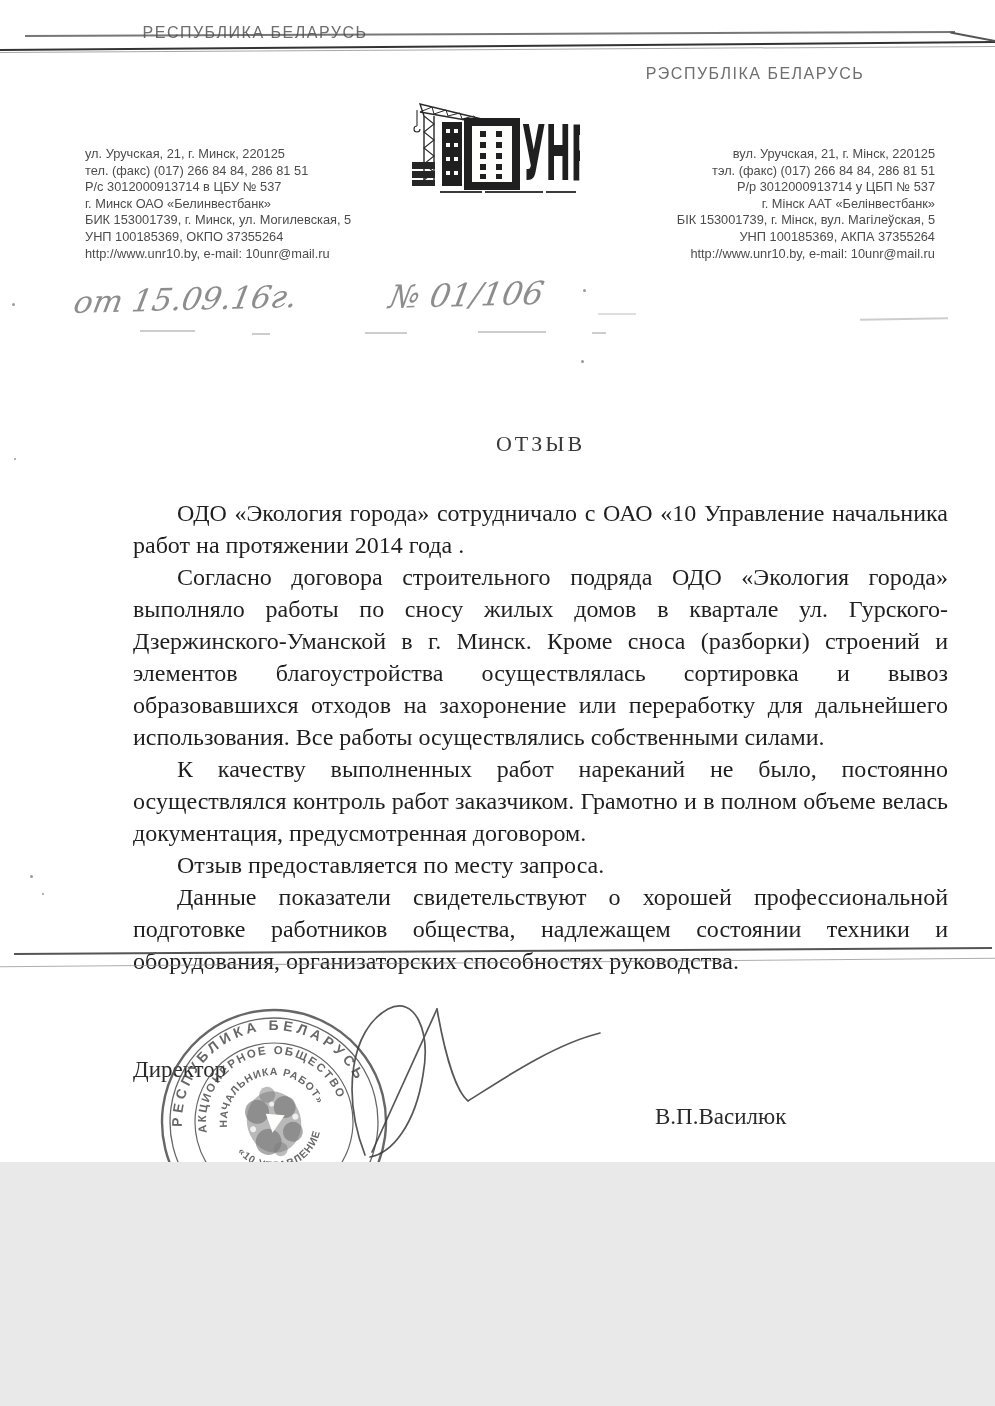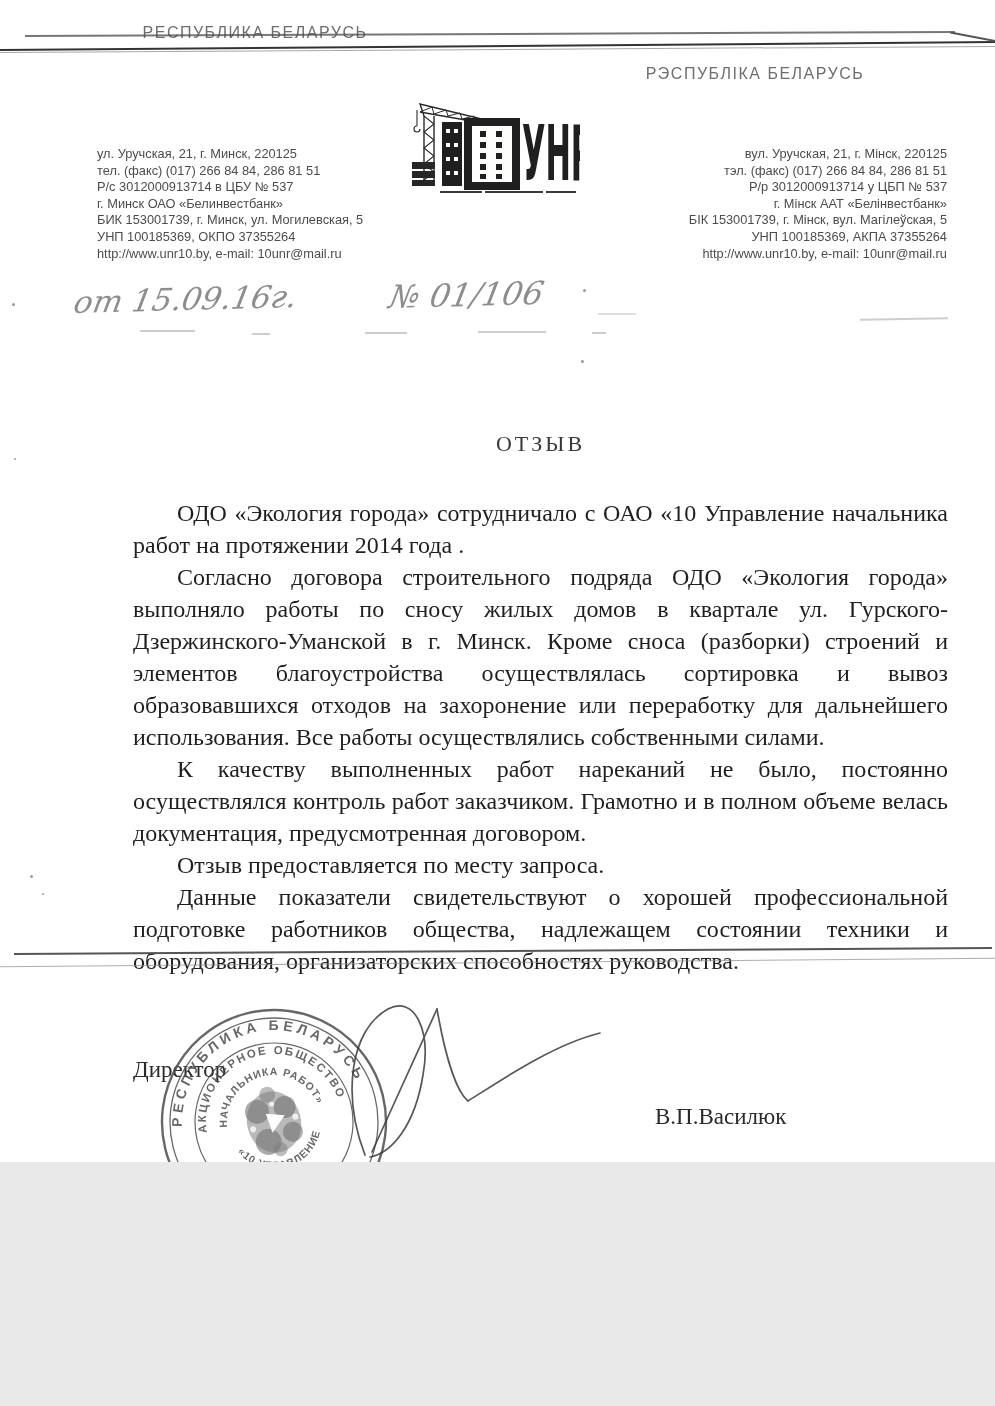--- a/index.html
+++ b/index.html
@@ -6,21 +6,21 @@
   .page{position:relative;width:995px;height:1162px;margin:0 auto;background:#ffffff;
         font-family:"Liberation Serif","DejaVu Serif",serif;color:#2b2b2b;overflow:hidden;}
   .abs{position:absolute;}
   .topline-label{font-family:"Liberation Sans","DejaVu Sans",sans-serif;font-size:16px;
         letter-spacing:1.5px;color:#6e6e6e;text-align:center;}
   .scanline{position:absolute;}
   .org-block{position:absolute;text-align:center;font-weight:bold;color:#222;}
   .org-type{font-size:17.5px;letter-spacing:.4px;}
   .org-name{font-size:18.5px;letter-spacing:.6px;margin-top:4px;}
   .addr{position:absolute;font-family:"Liberation Sans","DejaVu Sans",sans-serif;
-        font-size:12.8px;line-height:16.6px;color:#4c4c4c;margin-left:12px;}
+        font-size:12.8px;line-height:16.6px;color:#4c4c4c;}
   .addr div{white-space:nowrap;}
   .hand{position:absolute;font-family:"DejaVu Serif",serif;font-style:italic;color:#8d8d8d;
         transform:skewX(-12deg) rotate(-1.5deg);white-space:nowrap;}
   .doc-title{position:absolute;left:133px;width:815px;text-align:center;font-size:22px;
         letter-spacing:3px;color:#3a3a3a;}
   .body-text{position:absolute;left:133px;width:815px;font-size:24px;line-height:32px;
         text-align:justify;color:#1f1f1f;}
   .body-text p{margin:0;text-indent:44px;}
   .sig-label{position:absolute;font-size:23px;color:#2a2a2a;white-space:nowrap;}
   .dash{position:absolute;background:#c0c0c0;height:2px;opacity:.8;}

